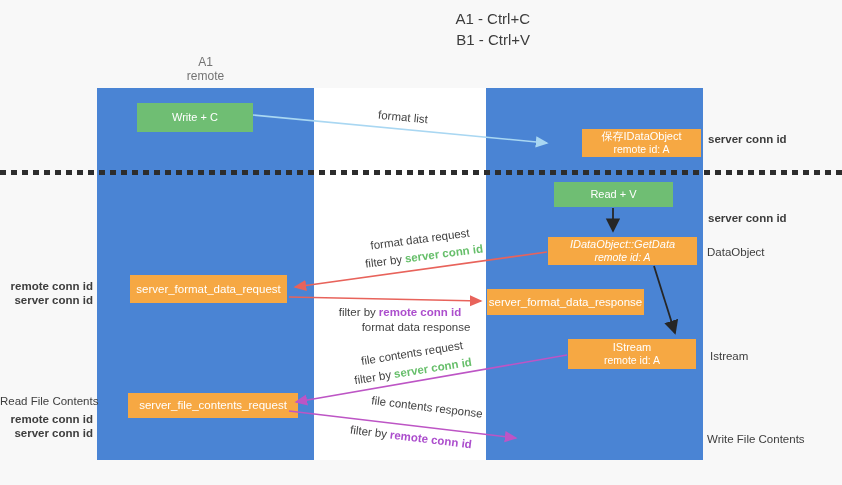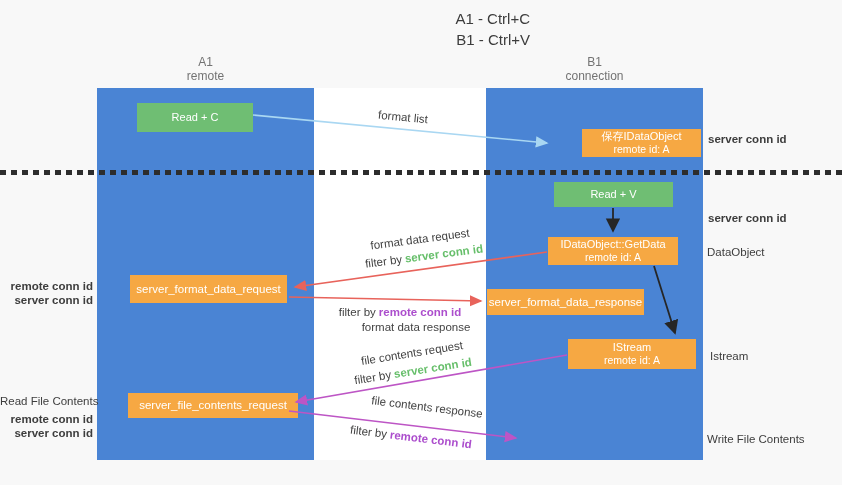--- a/index.html
+++ b/index.html
@@ -44,45 +44,41 @@
 
   <div class="title">
     <div>A1 - Ctrl+C</div>
     <div>B1 - Ctrl+V</div>
   </div>
 
   <div class="col-head" style="left:97px;">
     <div>A1</div>
     <div>remote</div>
   </div>
-  <div class="col-head" style="left:486px;">
-    <div>B1</div>
-    <div>connection</div>
-  </div>
 
   <div class="gap-panel"></div>
   <div class="col col-left"></div>
   <div class="col col-right"></div>
 
   <div class="dotted-line"></div>
 
   <div class="node green" style="left:137px;top:103px;width:116px;height:29px;">
-    <div>Read + C</div>
+    <div>Write + C</div>
   </div>
 
   <div class="node orange" style="left:582px;top:129px;width:119px;height:28px;">
     <div>保存IDataObject</div>
     <div class="l2">remote id: A</div>
   </div>
 
   <div class="node green" style="left:554px;top:182px;width:119px;height:25px;">
     <div>Read + V</div>
   </div>
 
-  <div class="node orange" style="left:548px;top:237px;width:130px;height:28px;">
+  <div class="node orange" style="left:548px;top:237px;width:149px;height:28px;font-style:italic;">
     <div>IDataObject::GetData</div>
     <div class="l2">remote id: A</div>
   </div>
 
   <div class="node orange" style="left:487px;top:289px;width:157px;height:26px;font-size:11.5px;">
     <div>server_format_data_response</div>
   </div>
 
   <div class="node orange" style="left:130px;top:275px;width:157px;height:28px;font-size:11.5px;">
     <div>server_format_data_request</div>

